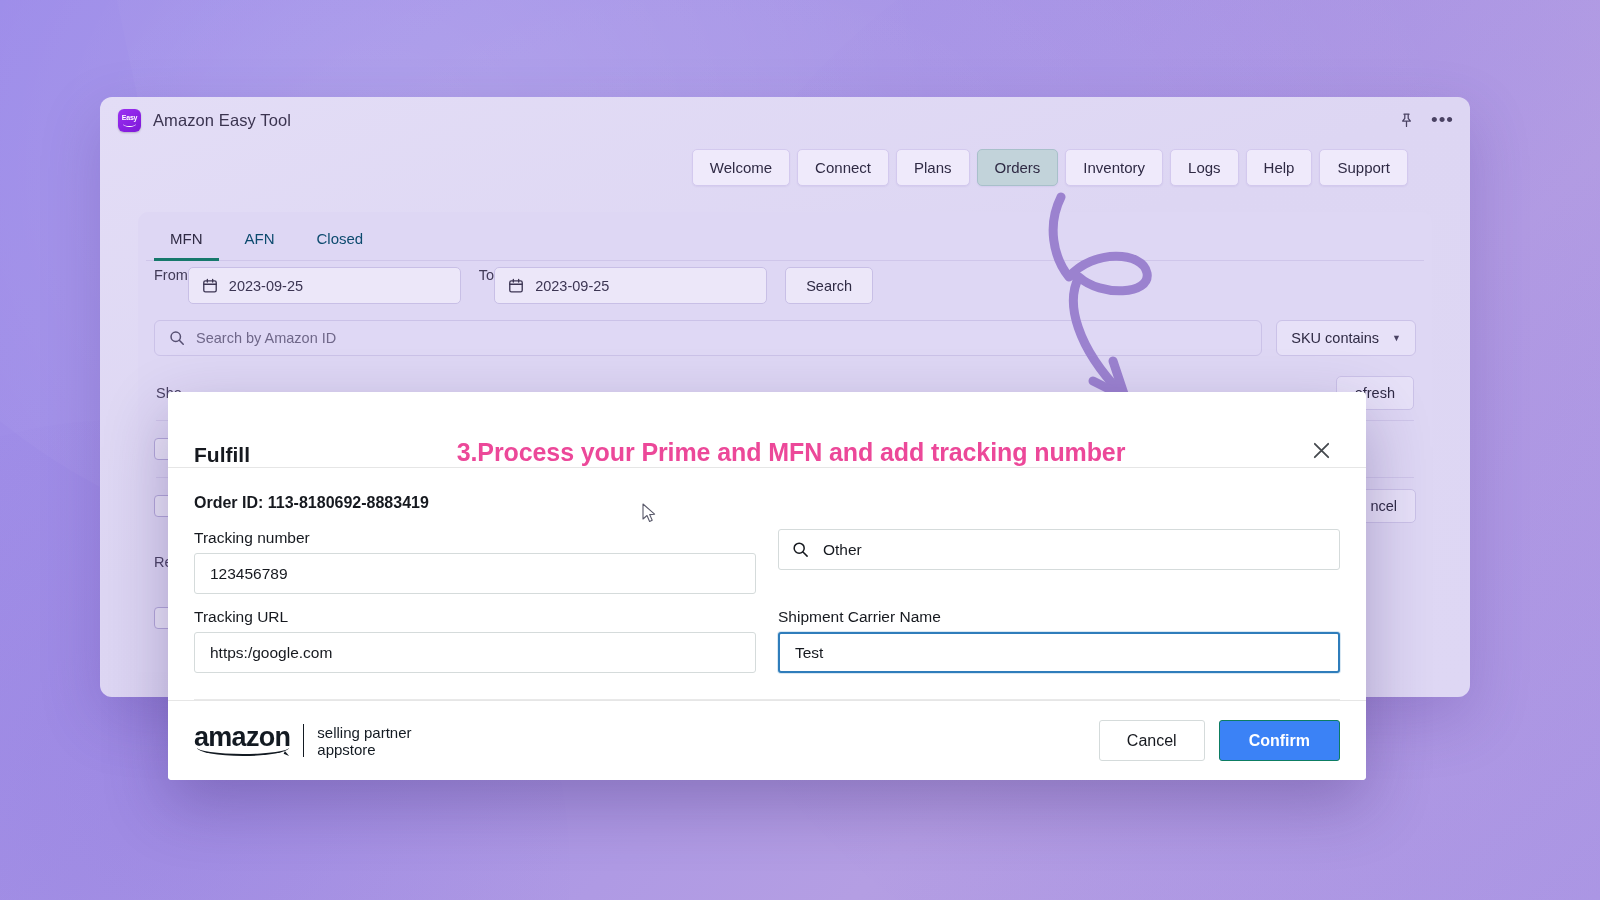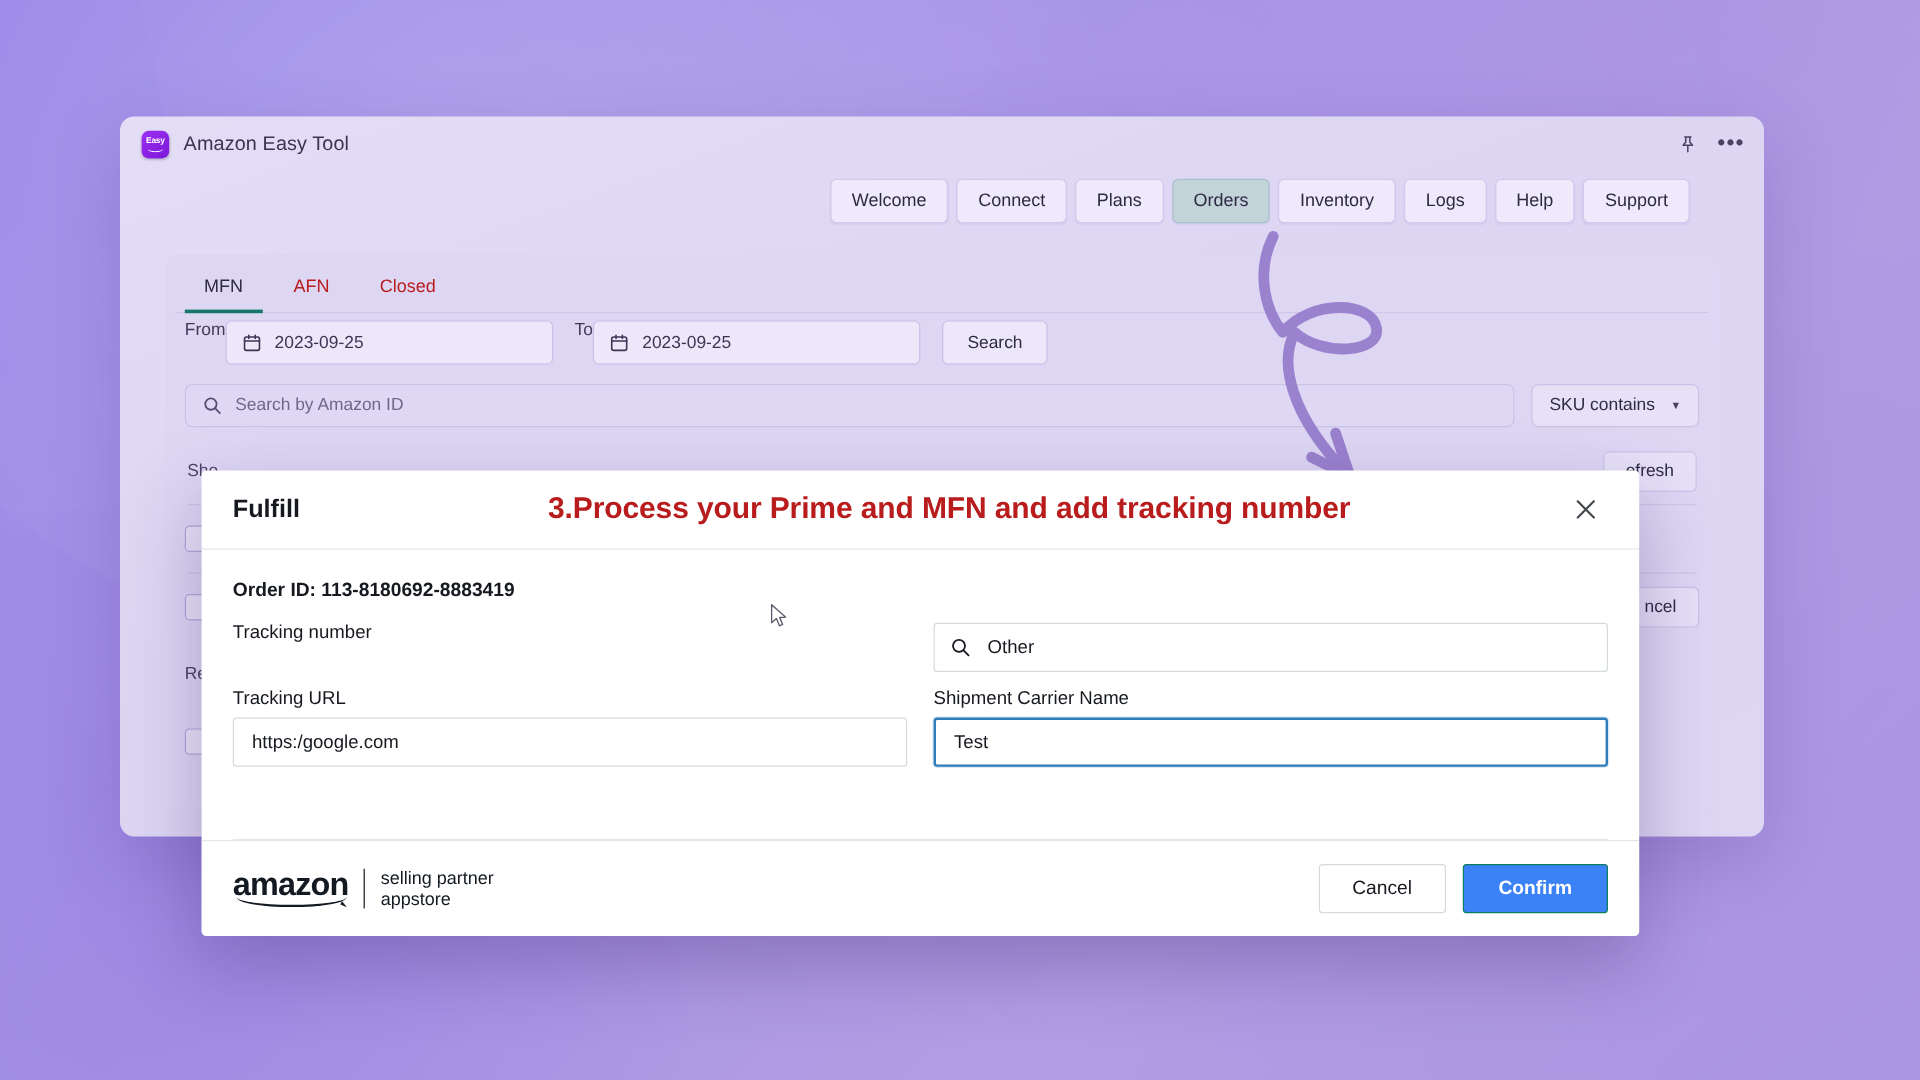--- a/index.html
+++ b/index.html
@@ -128,21 +128,21 @@
     padding: 0 8px;
     position: relative;
   }
   #sub-tabs {
     display: flex; gap: 10px;
     padding: 10px 0 0 8px;
     border-bottom: 1px solid #cfc6ea;
   }
   .sub-tab {
     font-size: 15px;
-    color: #b91c1c;
+    color: #0c4a6e;
     padding: 8px 16px 11px 16px;
     cursor: pointer;
     border-bottom: 3px solid transparent;
     margin-bottom: -1px;
   }
   .sub-tab.active {
     color: #2f2a44;
     border-bottom-color: #16786b;
   }
 
@@ -253,37 +253,37 @@
     position: absolute;
     left: 168px; top: 392px;
     width: 1198px; height: 388px;
     background: #ffffff;
     border-radius: 4px;
     box-shadow: 0 24px 64px rgba(50,25,100,.30);
     display: flex; flex-direction: column;
     overflow: hidden;
   }
   #modal-header {
-    height: 66px;
-    display: flex; align-items: center;
+    height: 76px;
+    display: flex; align-items: flex-end;
     padding: 0 28px 0 26px;
     border-bottom: 1px solid #e6e6e6;
     flex: none;
   }
   #modal-title {
     font-size: 21px; color: #16191f;
     font-weight: 600;
     flex: none;
   }
   #annotation-text {
     flex: 1;
     text-align: center;
     font-size: 25px;
     font-weight: bold;
-    color: #b91c1c;
+    color: #ec4899;
     letter-spacing: -.1px;
     padding-left: 28px;
   }
   #modal-close {
     width: 34px; height: 34px;
     display: flex; align-items: center; justify-content: center;
     cursor: pointer;
     flex: none;
     color: #45494e;
   }
@@ -536,20 +536,23 @@
     </div>
   </div>
 
   <div id="modal-body">
     <div id="order-id">Order ID: 113-8180692-8883419</div>
 
     <div id="form-grid">
 
       <div class="form-field">
         <div class="form-label">Tracking number</div>
+        <div class="form-input">
+          <span>123456789</span>
+        </div>
       </div>
 
       <div class="form-field">
         <div class="form-input with-icon">
           <svg width="17" height="17" viewBox="0 0 18 18" fill="none" stroke="#16191f" stroke-width="1.6">
             <circle cx="7.6" cy="7.6" r="5.3"></circle>
               <path d="M11.6 11.6L16 16" stroke-linecap="round"></path>
           </svg>
           <span>Other</span>
         </div>

